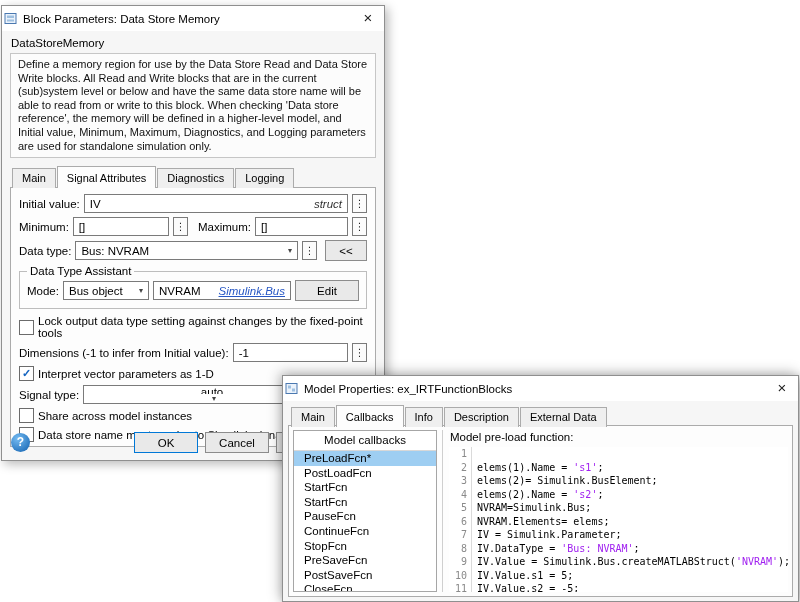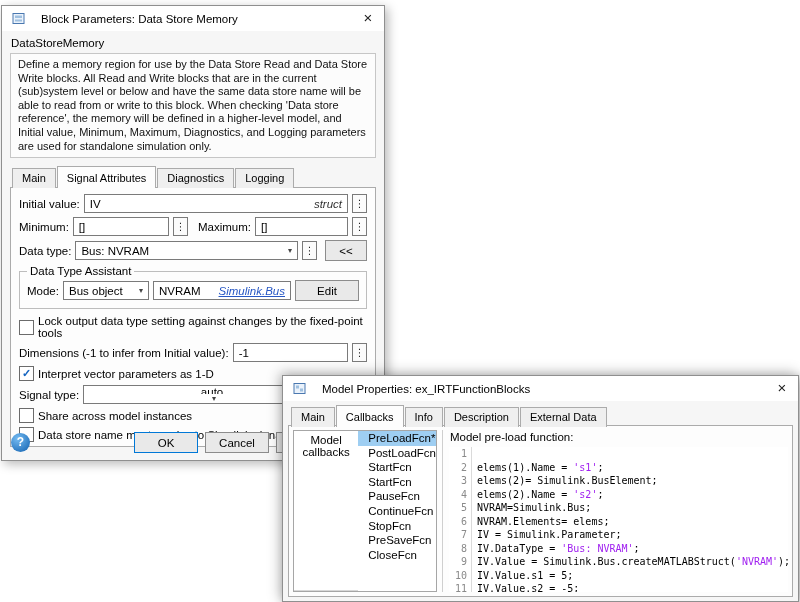--- a/index.html
+++ b/index.html
@@ -3,21 +3,21 @@
 <meta charset="utf-8">
 <style>
   html,body{margin:0;padding:0;background:#fff;}
   .stage{position:relative;width:800px;height:602px;background:#ffffff;overflow:hidden;
          font-family:"Liberation Sans",sans-serif;color:#000;}
   .dialog{position:absolute;background:#f6f6f6;border:1px solid #8f8f8f;box-sizing:border-box;
           box-shadow:3px 3px 10px rgba(0,0,0,.28);}
   .block-dialog{left:1px;top:5px;width:384px;height:456px;}
   .model-dialog{left:282px;top:375px;width:517px;height:227px;z-index:5;display:flex;flex-direction:column;
                 box-shadow:-3px -3px 12px rgba(0,0,0,.22),3px 3px 10px rgba(0,0,0,.3);}
-  .titlebar{height:25px;flex:none;background:#ffffff;display:flex;align-items:center;gap:16px;padding-left:10px;}
+  .titlebar{height:25px;flex:none;background:#ffffff;display:flex;align-items:center;gap:6px;padding-left:2px;}
   .titlebar .title{font-size:11.5px;flex:1;white-space:nowrap;overflow:hidden;}
   .titlebar .close{width:32px;height:25px;text-align:center;line-height:23px;font-size:15px;color:#222;flex:none;cursor:default;}
   .win-icon{flex:none;display:flex;align-items:center;}
   .body1{position:relative;height:calc(100% - 25px);box-sizing:border-box;padding:5px 8px;}
   .section-title{font-size:11.5px;margin:1px 0 4px 1px;}
   .desc{border:1px solid #c6c6c6;background:#fcfcfc;padding:4px 7px;font-size:11px;line-height:13.6px;color:#111;}
   .tabstrip{display:flex;align-items:flex-end;position:relative;z-index:2;}
   .block-dialog .tabstrip{margin-top:7px;padding-left:2px;}
   .model-dialog .tabstrip{margin:3px 0 0 8px;}
   .tab{font-size:11px;padding:3px 9px 4px;background:#efefef;border:1px solid #ababab;border-bottom:none;
@@ -46,21 +46,21 @@
   .cb-label{font-size:11.5px;}
   .bottombar{position:absolute;left:8px;right:8px;bottom:6px;height:22px;}
   .help-badge{position:absolute;left:1px;top:1px;width:19px;height:19px;border-radius:50%;
       background:radial-gradient(circle at 35% 30%,#74bbf2,#0f5fae);color:#fff;font-weight:bold;
       text-align:center;line-height:19px;font-size:12px;}
   .btn-group{position:absolute;left:124px;top:0;display:flex;gap:7px;}
   .btn-group .btn{width:64px;}
   .tabpanel2{flex:1;margin:-1px 5px 4px 5px;border:1px solid #ababab;background:#fdfdfd;display:flex;
       padding:4px;min-height:0;box-sizing:border-box;overflow:hidden;}
   .callback-list{width:142px;flex:none;border:1px solid #a6a6a6;background:#fff;display:flex;
-      flex-direction:row;overflow:hidden;margin-right:5px;}
+      flex-direction:column;overflow:hidden;margin-right:5px;}
   .list-header{text-align:center;font-size:11.5px;padding:3px 0 4px;border-bottom:1px solid #d8d8d8;}
   .cb-item{font-size:11.5px;height:14.6px;line-height:14.6px;padding-left:10px;white-space:nowrap;}
   .cb-item.selected{background:#9ecef2;}
   .code-side{flex:1;min-width:0;border-left:1px solid #cfcfcf;padding-left:6px;display:flex;
       flex-direction:column;overflow:hidden;}
   .code-label{font-size:11.5px;margin:1px 0 4px 1px;}
   .code-editor{flex:1;background:#fff;font-family:"DejaVu Sans Mono",monospace;font-size:10px;overflow:hidden;}
   .code-line{display:flex;height:13.5px;line-height:13.5px;white-space:pre;}
   .gutter{width:18px;flex:none;text-align:right;color:#8a8a8a;padding-right:4px;border-right:1px solid #dadada;font-size:10px;}
   .code-text{padding-left:5px;color:#000;}
@@ -222,20 +222,21 @@
         <div class="list-header">Model callbacks</div>
         <div class="list-items">
             <div class="cb-item selected">PreLoadFcn*</div>
             <div class="cb-item">PostLoadFcn</div>
             <div class="cb-item">StartFcn</div>
             <div class="cb-item">StartFcn</div>
             <div class="cb-item">PauseFcn</div>
             <div class="cb-item">ContinueFcn</div>
             <div class="cb-item">StopFcn</div>
             <div class="cb-item">PreSaveFcn</div>
+            <div class="cb-item">PostSaveFcn</div>
             <div class="cb-item">CloseFcn</div>
           </div>
       </div>
       <div class="code-side">
         <div class="code-label">Model pre-load function:</div>
         <div class="code-editor">
             <div class="code-line"><span class="gutter">1</span></div>
             <div class="code-line"><span class="gutter">2</span><span class="code-text"><span>elems(1).Name = </span><span class="str">'s1'</span><span>;</span></span></div>
             <div class="code-line"><span class="gutter">3</span><span class="code-text"><span>elems(2)= Simulink.BusElement;</span></span></div>
             <div class="code-line"><span class="gutter">4</span><span class="code-text"><span>elems(2).Name = </span><span class="str">'s2'</span><span>;</span></span></div>

